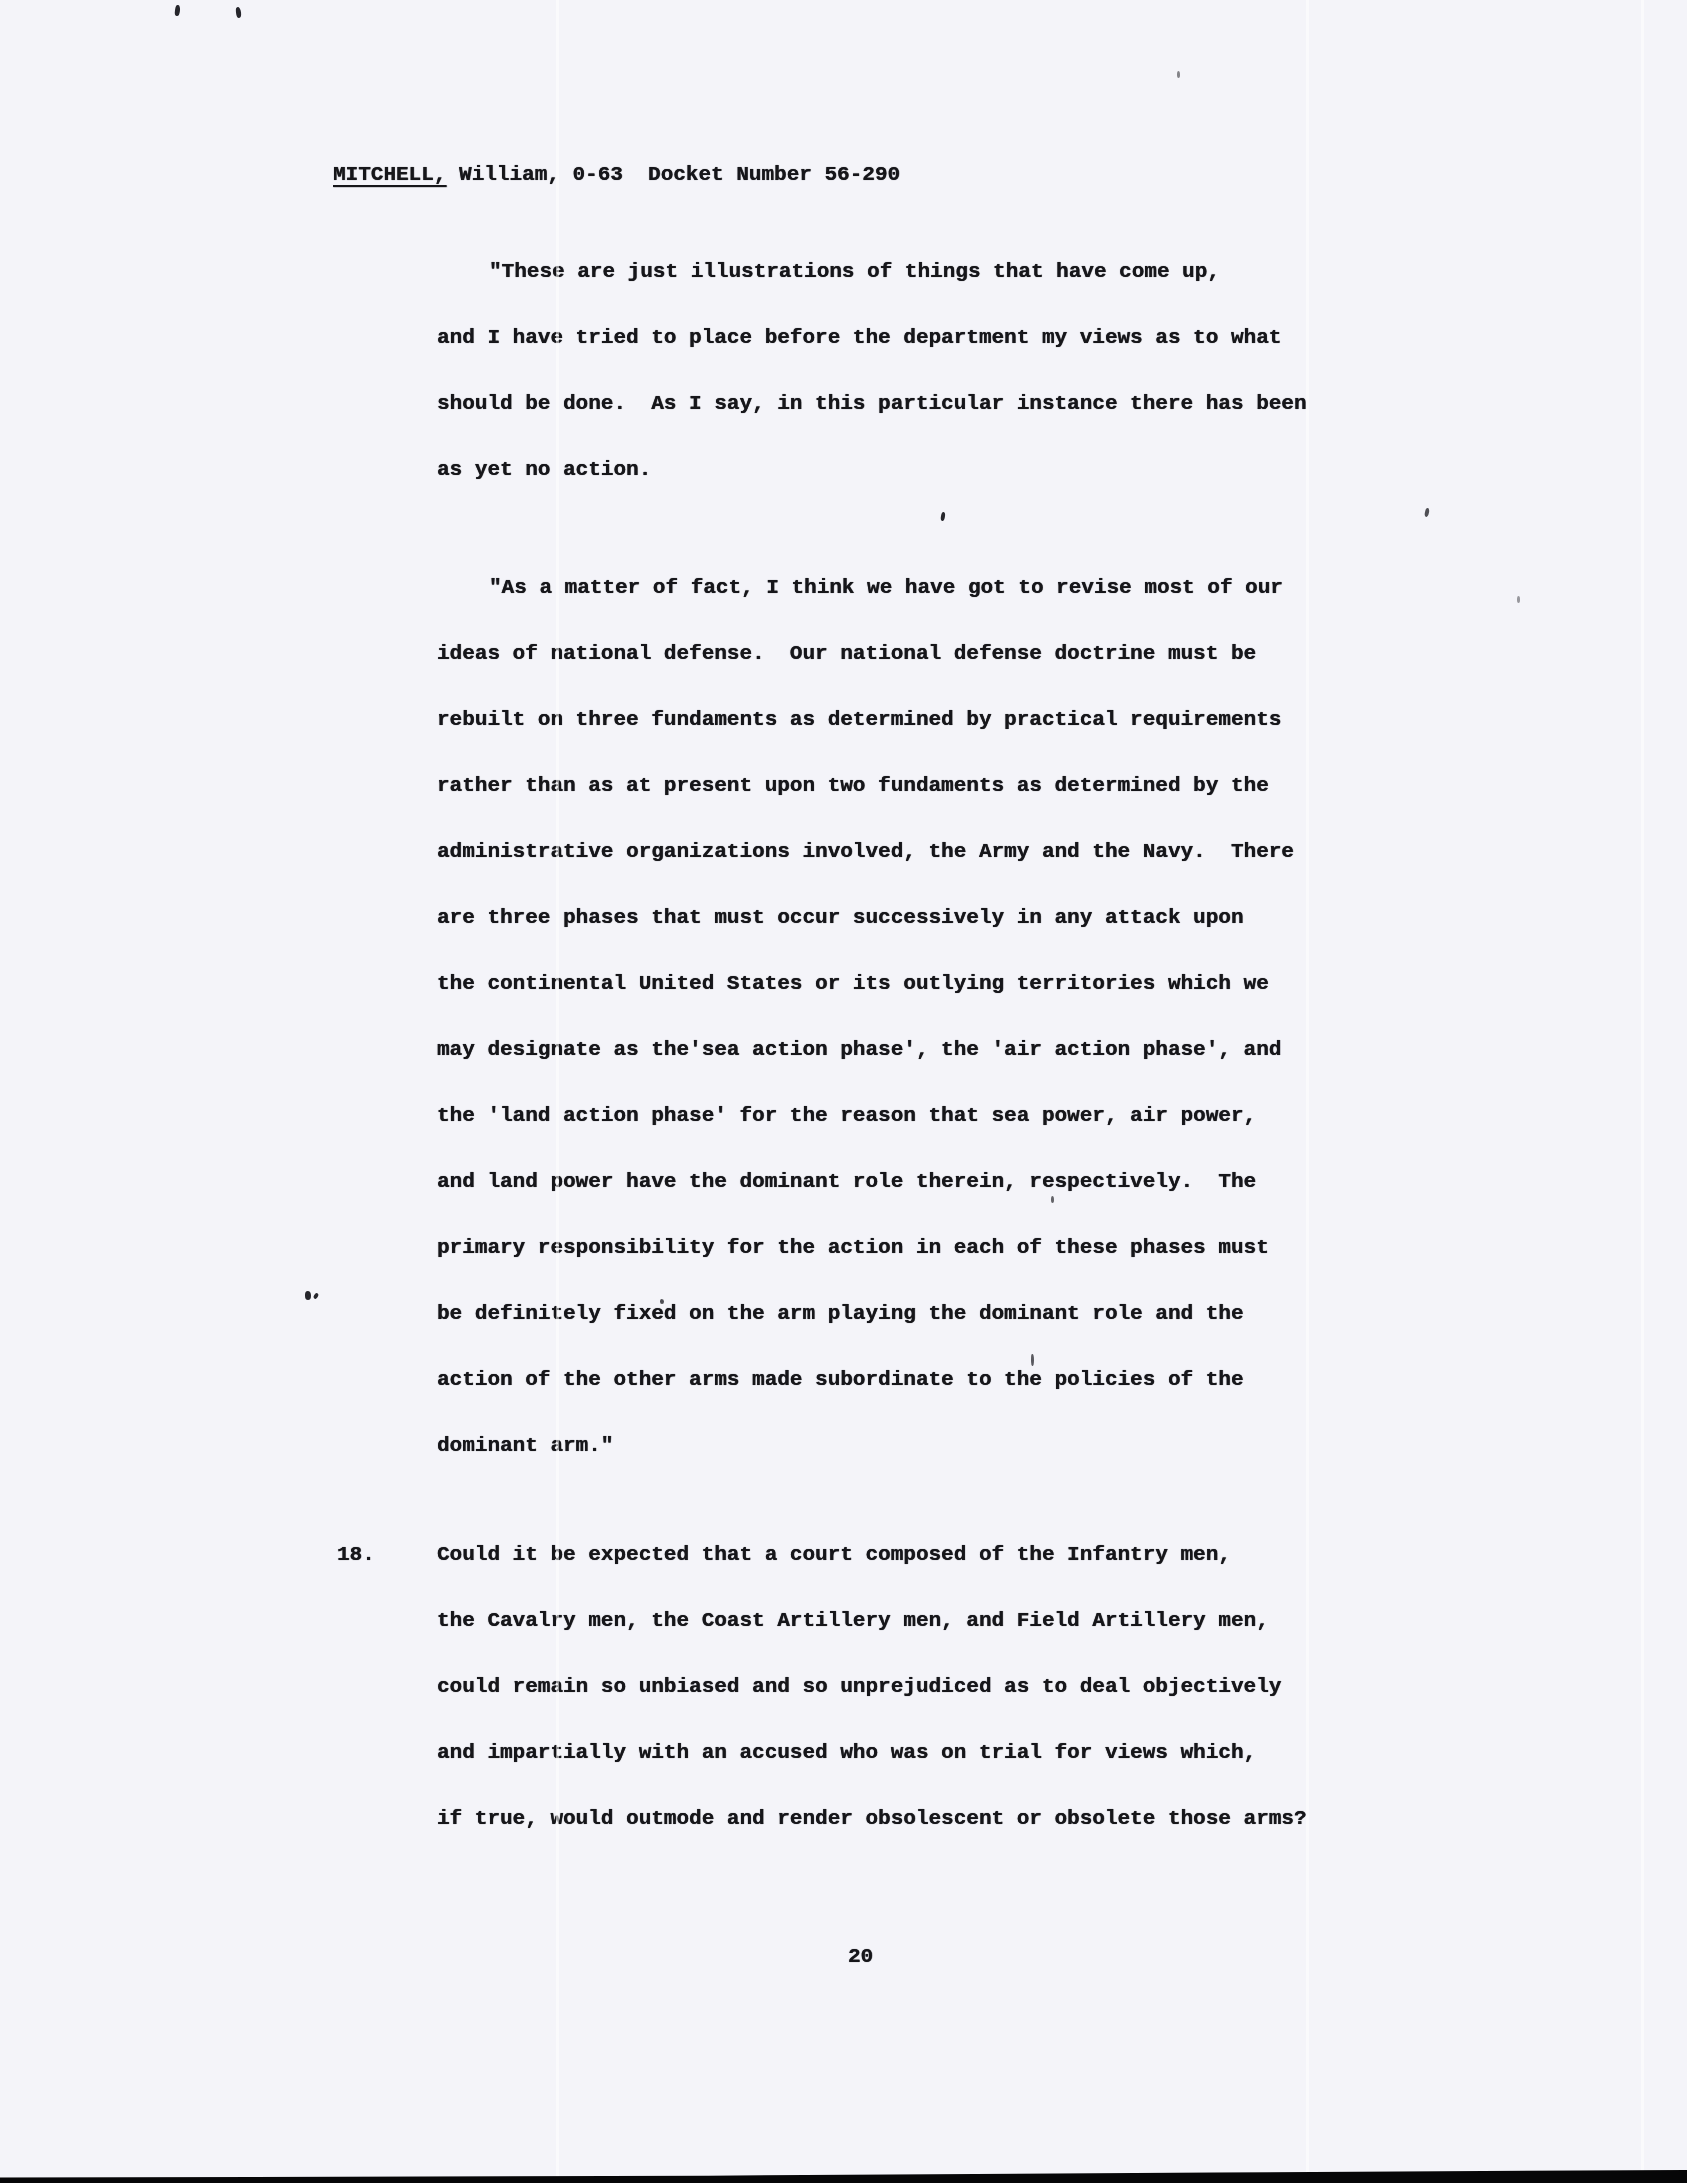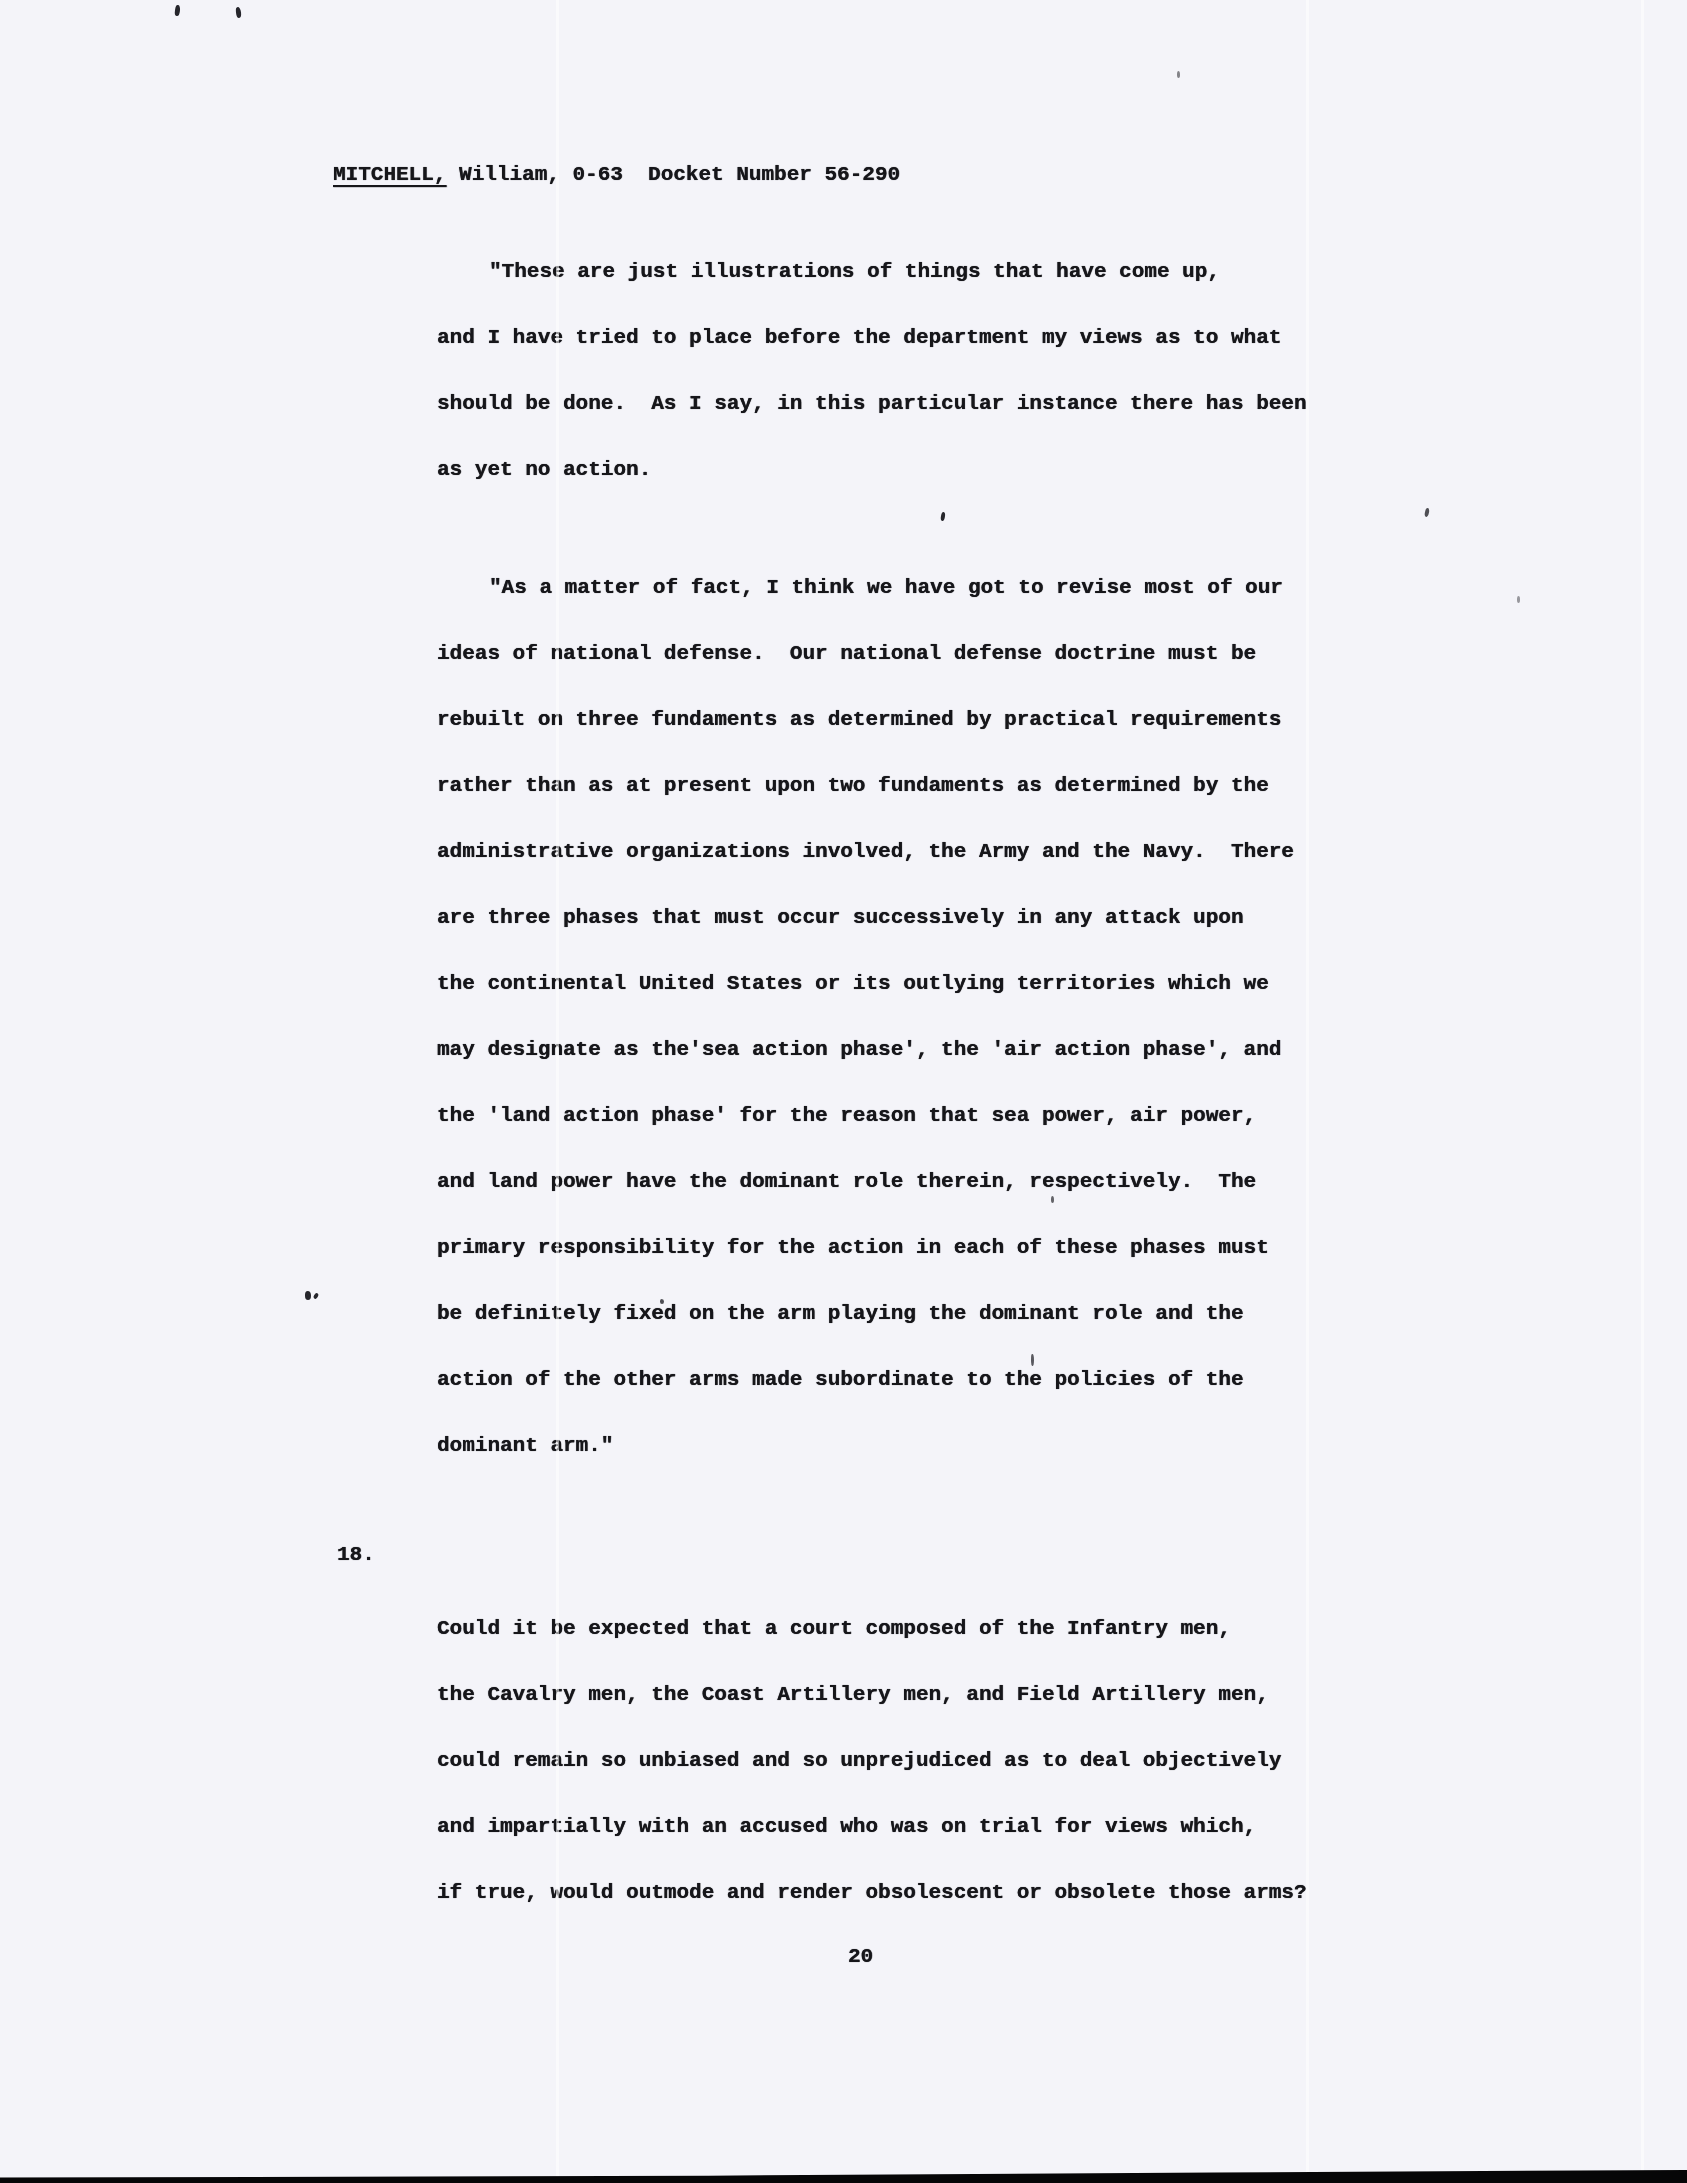--- a/index.html
+++ b/index.html
@@ -30,21 +30,21 @@
   }
   .header-line { left: 333px; top: 142px; }
   .underlined {
     text-decoration: underline;
     text-decoration-thickness: 2.3px;
     text-underline-offset: 4.6px;
   }
   .para-1 { left: 437px; top: 239px; }
   .para-2 { left: 437px; top: 555px; }
   .item-no { left: 318px; top: 1522px; margin-left: 19px; }
-  .para-3 { left: 437px; top: 1596px; }
+  .para-3 { left: 437px; top: 1522px; }
   .page-no { left: 848px; top: 1924px; }
 
   
   .scan-band {
     position: absolute;
     top: 0;
     height: 2183px;
     background: rgba(255,255,255,0.55);
     pointer-events: none;
   }

